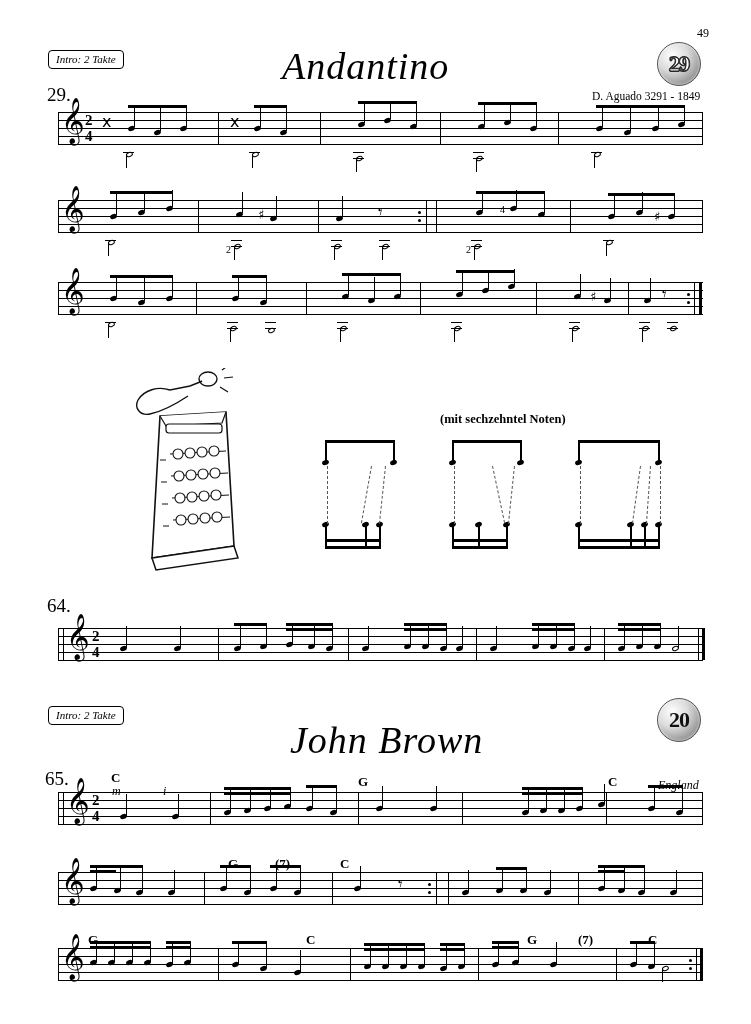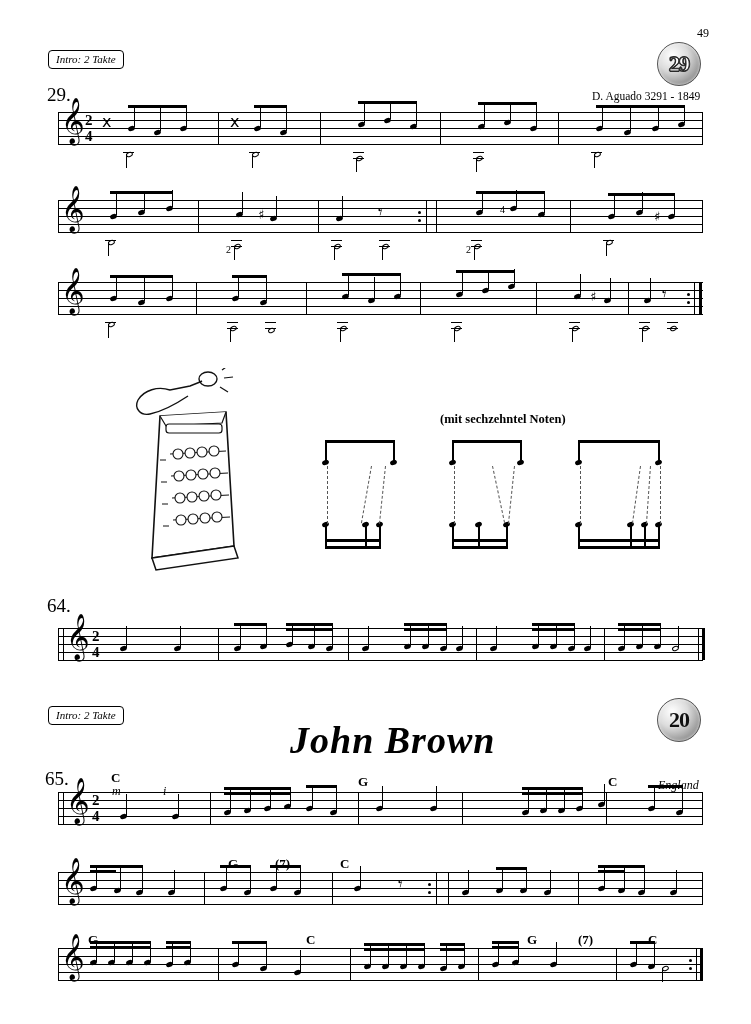--- a/index.html
+++ b/index.html
@@ -256,20 +256,21 @@
 <div class="page">
 
   <div class="page-number">49</div>
 
   <div class="track-badge outline" style="left:657px; top:42px;">
     <span>29</span>
   </div>
 
   <div class="intro-label" style="left:48px; top:50px;">Intro: 2 Takte</div>
 
+  <div class="song-title" style="left:282px; top:44px;">Andantino</div>
 
   <div class="item-number" style="left:47px; top:84px;">29.</div>
 
   <div class="composer" style="left:592px; top:90px;">D. Aguado  3291 - 1849</div>
 
   <div class="system" style="left:58px; top:112px; width:645px; height:70px;">
     <div class="staff-lines">
       <i style="top:0px;"></i>
         <i style="top:8px;"></i>
         <i style="top:16px;"></i>
@@ -729,21 +730,21 @@
     <div class="nh open" style="left:614px; top:18px;"></div>
       <div class="stem" style="left:620px; top:-2px; height:22px;"></div>
   </div>
 
   <div class="track-badge" style="left:657px; top:698px;">
     <span>20</span>
   </div>
 
   <div class="intro-label" style="left:48px; top:706px;">Intro: 2 Takte</div>
 
-  <div class="song-title" style="left:290px; top:718px;font-weight:bold;">John Brown</div>
+  <div class="song-title" style="left:290px; top:718px;">John Brown</div>
 
   <div class="item-number" style="left:45px; top:768px;">65.</div>
   <div class="origin" style="left:658px; top:778px;">England</div>
 
   <div class="chord" style="left:111px; top:770px;">C</div>
   <div class="finger" style="left:112px; top:784px;">m</div>
   <div class="finger" style="left:163px; top:784px;">i</div>
   <div class="chord" style="left:358px; top:774px;">G</div>
   <div class="chord" style="left:608px; top:774px;">C</div>
 

